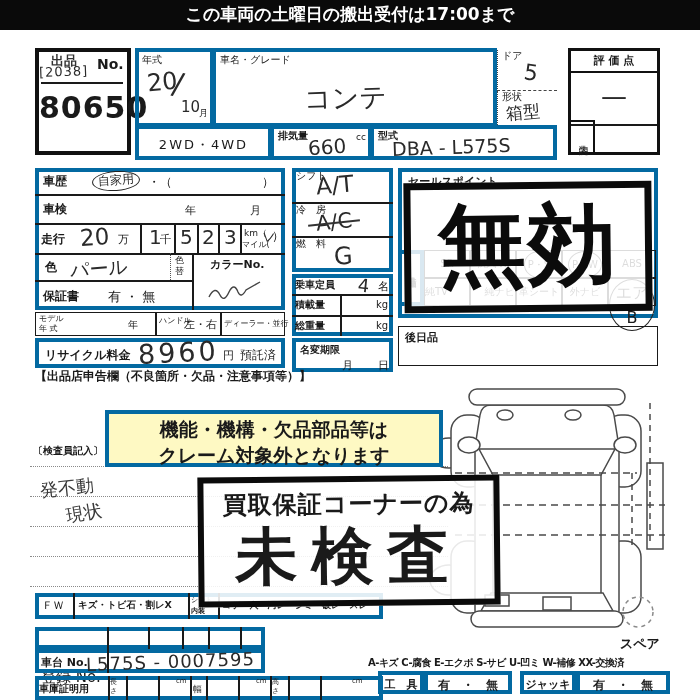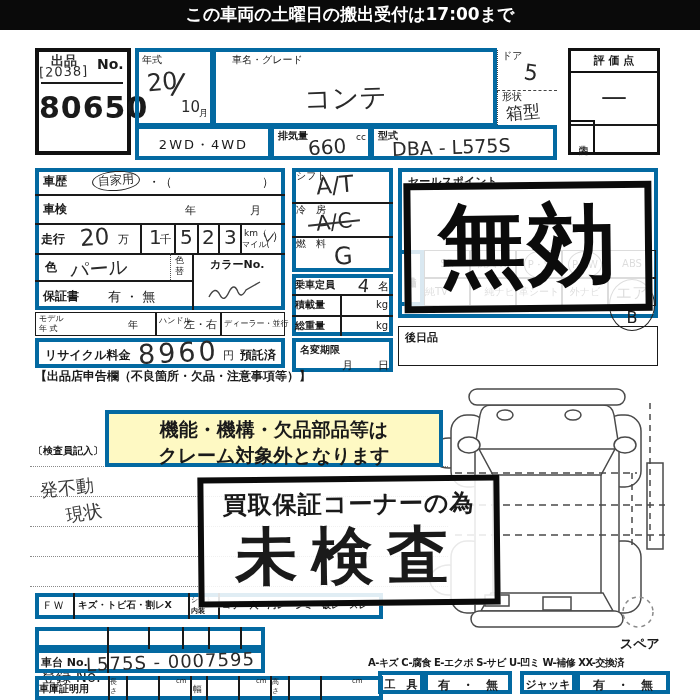--- a/index.html
+++ b/index.html
@@ -34,21 +34,21 @@
   </div>
 
   <div class="abs b2" style="left:135px;top:48px;width:79px;height:79px;">
     <span class="lbl abs" style="left:3px;top:2px;">年式</span>
     <span class="abs hw" style="left:8px;top:16px;font-size:24px;transform:rotate(-6deg);">20</span>
     <span class="abs hw" style="left:34px;top:14px;font-size:30px;transform:rotate(12deg);">/</span>
     <span class="abs hw" style="left:42px;top:46px;font-size:15px;">10</span>
     <span class="abs" style="left:60px;top:55px;font-size:9px;">月</span>
   </div>
   <div class="abs b2" style="left:212px;top:48px;width:285px;height:79px;">
-    <span class="lbl abs" style="left:16px;top:2px;">車名・グレード</span>
+    <span class="lbl abs" style="left:4px;top:2px;">車名・グレード</span>
     <span class="abs hw" style="left:88px;top:28px;font-size:27px;transform:rotate(-2deg);">コンテ</span>
   </div>
   <div class="abs" style="left:497px;top:50px;width:60px;height:41px;border-left:1.5px dotted #444;border-bottom:1.5px dashed #444;">
     <span class="lbl abs" style="left:4px;top:0px;">ドア</span>
     <span class="abs hw" style="left:26px;top:10px;font-size:22px;transform:rotate(8deg);">5</span>
   </div>
   <div class="abs" style="left:497px;top:91px;width:60px;height:34px;border-left:1.5px dotted #444;">
     <span class="lbl abs" style="left:4px;top:0px;">形状</span>
     <span class="abs hw" style="left:8px;top:10px;font-size:17px;transform:rotate(-5deg);">箱型</span>
   </div>
@@ -182,21 +182,21 @@
   <span class="abs" style="left:39px;top:323px;font-size:8px;">年 式</span>
   <span class="abs" style="left:128px;top:318px;font-size:10px;">年</span>
   <span class="abs" style="left:159px;top:315px;font-size:8px;">ハンドル</span>
   <span class="abs" style="left:184px;top:317px;font-size:11px;">左・右</span>
   <span class="abs" style="left:224px;top:318px;font-size:8px;">ディーラー・並行</span>
 
   <div class="abs b2" style="left:35px;top:338px;width:250px;height:30px;"></div>
   <span class="abs" style="left:45px;top:347px;font-size:12px;font-weight:bold;">リサイクル料金</span>
   <span class="abs hw" style="left:138px;top:337px;font-size:27px;letter-spacing:3px;transform:rotate(-3deg);">8960</span>
   <span class="abs" style="left:223px;top:348px;font-size:11px;">円</span>
-  <span class="abs" style="left:240px;top:347px;font-size:12px;font-weight:bold;">預託済</span>
+  <span class="abs" style="left:240px;top:347px;font-size:12px;font-weight:normal;">預託済</span>
 
   <div class="abs" style="left:35px;top:368px;font-size:12px;font-weight:bold;">【出品店申告欄（不良箇所・欠品・注意事項等）】</div>
 
   <div class="abs dot" style="left:30px;top:466px;width:418px;"></div>
   <div class="abs dot" style="left:30px;top:496px;width:418px;"></div>
   <div class="abs dot" style="left:30px;top:526px;width:418px;"></div>
   <div class="abs dot" style="left:30px;top:556px;width:418px;"></div>
   <div class="abs dot" style="left:30px;top:586px;width:418px;"></div>
 
   <span class="abs" style="left:33px;top:444px;font-size:10px;font-weight:bold;">〔検査員記入〕</span>

